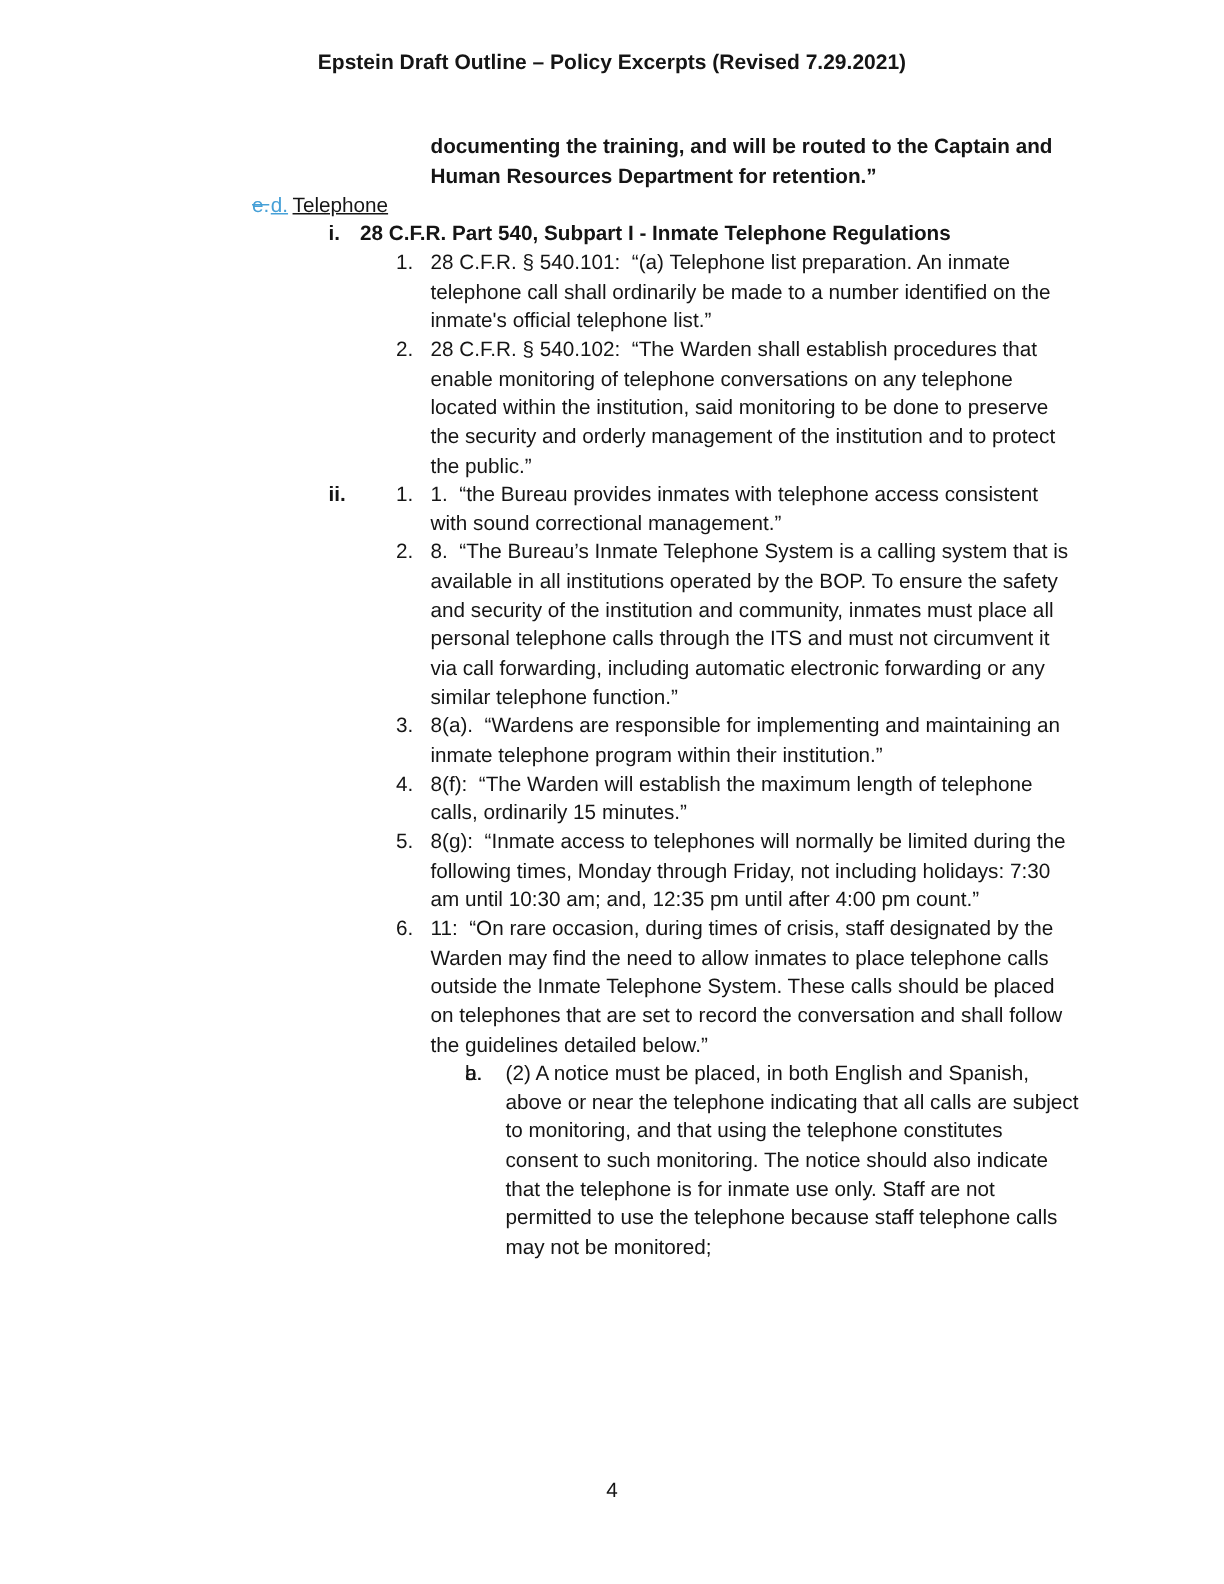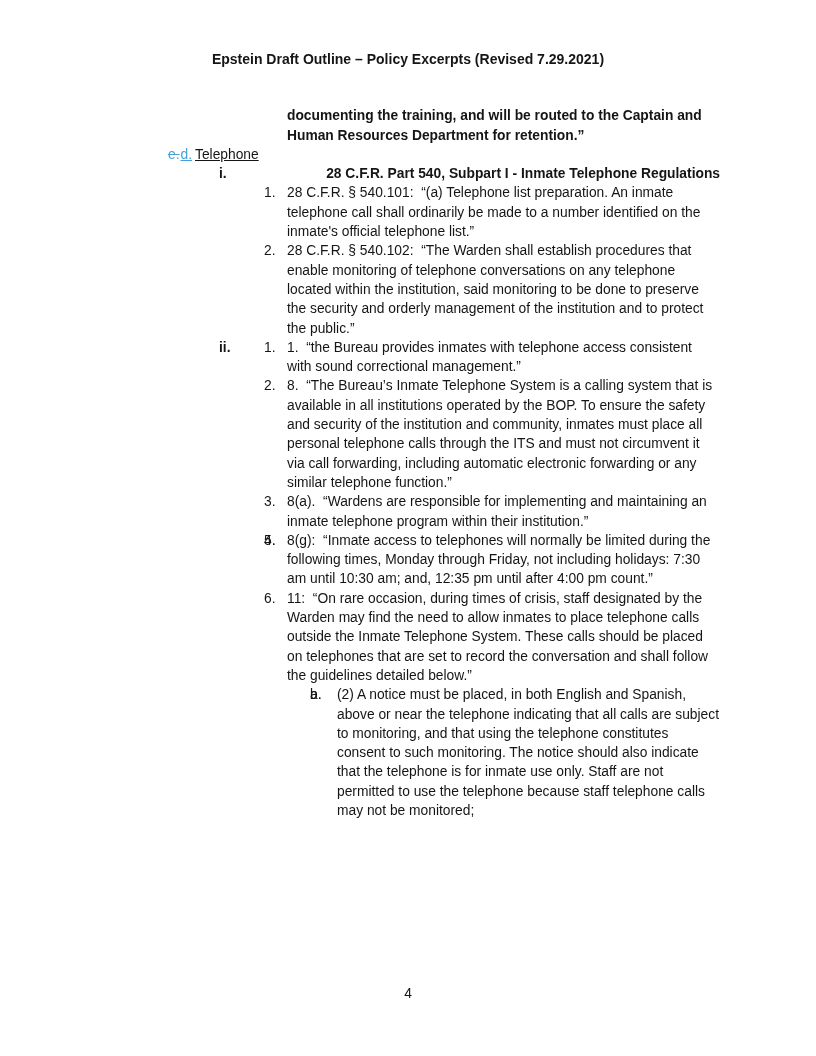--- a/index.html
+++ b/index.html
@@ -9,37 +9,37 @@
     height: 1056px;
     margin: 0 auto;
     background: #ffffff;
     font-family: "Liberation Sans", sans-serif;
     font-size: 13.8px;
     line-height: 19.3px;
     color: #151515;
     overflow: hidden;
   }
   .title {
-    padding-top: 50px;
+    padding-top: 32px;
     text-align: center;
     font-weight: bold;
     font-size: 14px;
     white-space: pre-wrap;
   }
   .cont {
     margin: 37px 96px 0 287px;
     white-space: pre-wrap;
     font-weight: bold;
   }
   .item { position: relative; margin-right: 96px; }
   .item > .marker { position: absolute; top: 0; }
   .item > .text { white-space: pre-wrap; }
 
   .lvl-i > .marker { left: 219px; font-weight: bold; }
-  .lvl-i > .text   { margin-left: 240px; font-weight: bold; text-align: right; }
+  .lvl-i > .text   { margin-left: 240px; font-weight: bold; }
 
   .lvl-n > .marker { left: 264px; }
   .lvl-n > .text   { margin-left: 287px; }
 
   .lvl-a > .marker { left: 310px; }
   .lvl-a > .text   { margin-left: 337px; }
 
   .lvl-d { margin-left: 168px; }
   .del {
     color: #46a0d7;
@@ -105,20 +105,21 @@
     <div class="text">8.  “The Bureau’s Inmate Telephone System is a calling system that is available in all institutions operated by the BOP. To ensure the safety and security of the institution and community, inmates must place all personal telephone calls through the ITS and must not circumvent it via call forwarding, including automatic electronic forwarding or any similar telephone function.”</div>
   </div>
 
   <div class="item lvl-n">
     <span class="marker">3.</span>
     <div class="text">8(a).  “Wardens are responsible for implementing and maintaining an inmate telephone program within their institution.”</div>
   </div>
 
   <div class="item lvl-n">
     <span class="marker">4.</span>
+    <div class="text">8(f):  “The Warden will establish the maximum length of telephone calls, ordinarily 15 minutes.”</div>
   </div>
 
   <div class="item lvl-n">
     <span class="marker">5.</span>
     <div class="text">8(g):  “Inmate access to telephones will normally be limited during the following times, Monday through Friday, not including holidays: 7:30 am until 10:30 am; and, 12:35 pm until after 4:00 pm count.”</div>
   </div>
 
   <div class="item lvl-n">
     <span class="marker">6.</span>
     <div class="text">11:  “On rare occasion, during times of crisis, staff designated by the Warden may find the need to allow inmates to place telephone calls outside the Inmate Telephone System. These calls should be placed on telephones that are set to record the conversation and shall follow the guidelines detailed below.”</div>

